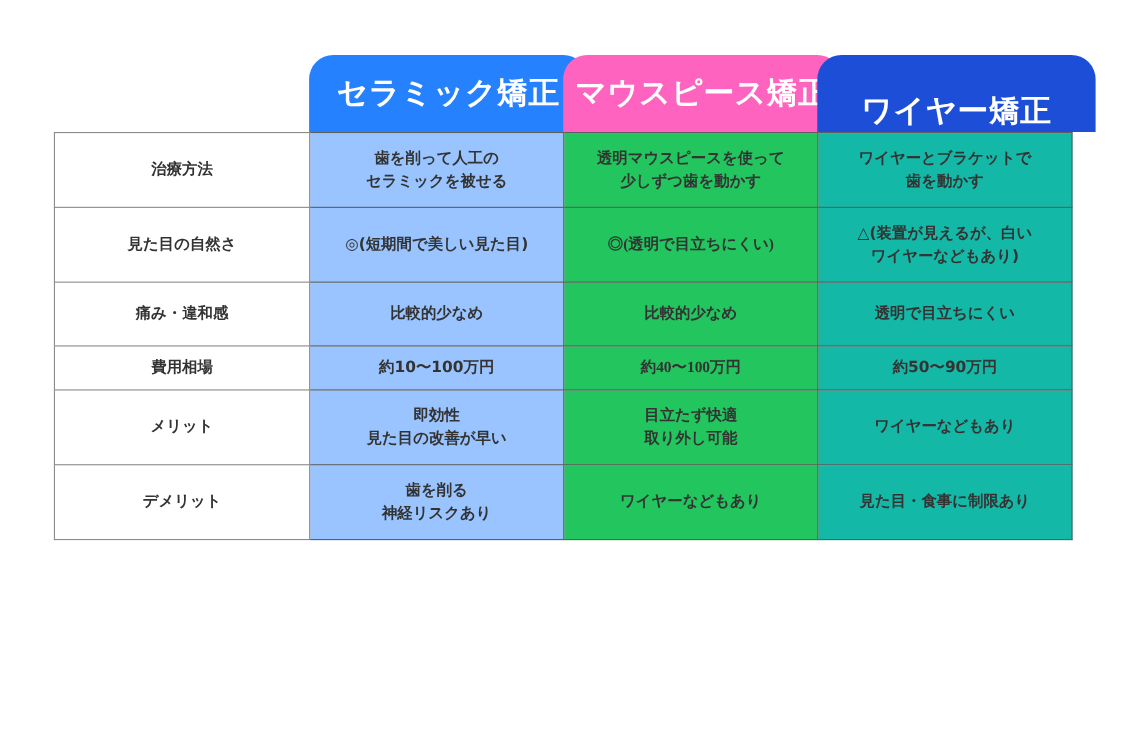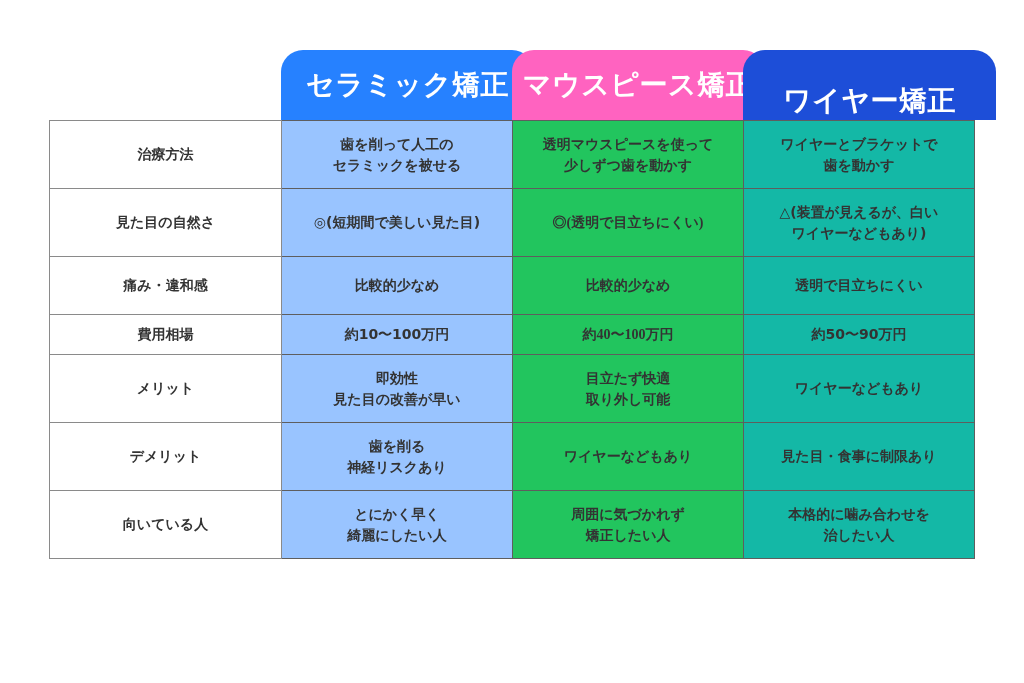--- a/index.html
+++ b/index.html
@@ -120,23 +120,14 @@
 取り外し可能</td>
       <td class="c-wire">ワイヤーなどもあり</td>
     </tr>
     <tr style="height:68px">
       <td class="label">デメリット</td>
       <td class="c-ceramic">歯を削る
 神経リスクあり</td>
       <td class="c-mouthpiece">ワイヤーなどもあり</td>
       <td class="c-wire">見た目・食事に制限あり</td>
     </tr>
-    <tr style="height:68px">
-      <td class="label">向いている人</td>
-      <td class="c-ceramic">とにかく早く
-綺麗にしたい人</td>
-      <td class="c-mouthpiece">周囲に気づかれず
-矯正したい人</td>
-      <td class="c-wire">本格的に噛み合わせを
-治したい人</td>
-    </tr>
   </tbody>
 </table>
 
 </body></html>

